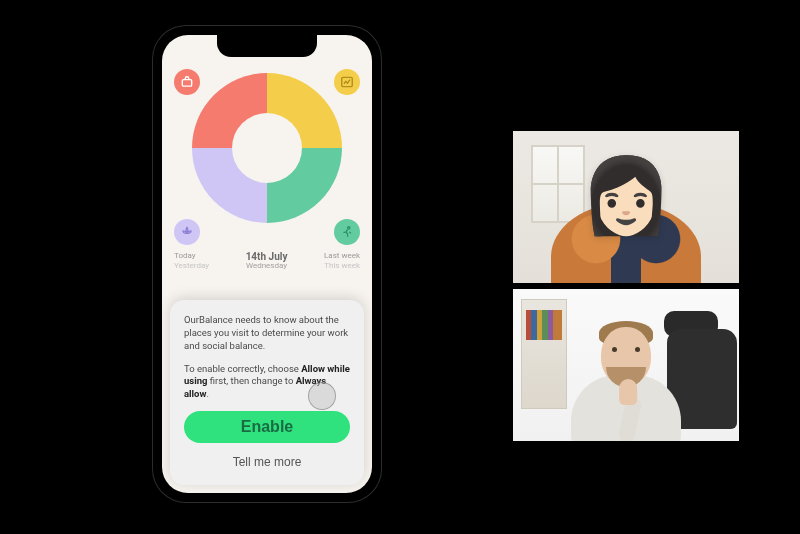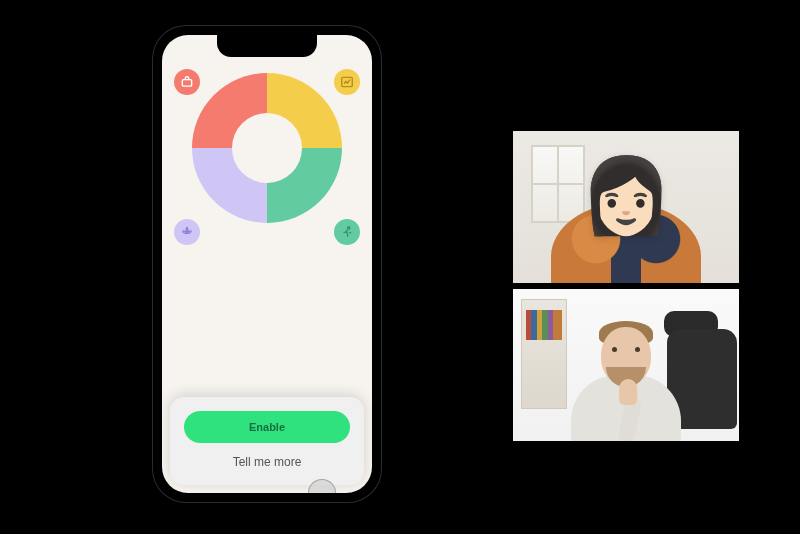--- a/index.html
+++ b/index.html
@@ -99,21 +99,21 @@
   .sheet p b { font-weight:700; color:#222; }
   .touch-dot {
     position:absolute; width:28px; height:28px;
     border:1px solid rgba(0,0,0,.25);
     background:rgba(200,200,200,.55);
     border-radius:50%;
     right:28px; top:82px;
   }
   .btn-enable {
     width:100%; height:32px; border:none; border-radius:16px;
-    background:#2fe27e; color:#1a6b42; font-weight:600; font-size:11px;
+    background:#2fe27e; color:#1a6b42; font-weight:600; font-size:16px;
     margin-bottom:6px; cursor:pointer;
   }
   .btn-more {
     width:100%; height:26px; border:none; background:transparent;
     color:#555; font-size:12px; cursor:pointer;
   }
 
   
   .tiles {
     position:absolute; right:58px; top:128px;
@@ -255,22 +255,40 @@
           </svg>
       </div>
       <div class="cat-icon ci-br" style="background:#63cba0">
         <svg viewBox="0 0 24 24" fill="none" stroke="#2e8f68" stroke-width="2.2">
             <circle cx="15" cy="5" r="2"></circle>
             <path d="M13 8l-3 4 3 3v5M10 12l-4 1M16 12l3 2"></path>
           </svg>
       </div>
     </div>
 
+    <div class="date-row">
+      <div class="date-left">
+        <span class="l1">Today</span>
+        <span class="l2">Yesterday</span>
+      </div>
+      <div class="date-center">
+        <div class="date-main">14th July</div>
+        <div class="date-sub">Wednesday</div>
+      </div>
+      <div class="date-right">
+        <span class="r1">Last week</span>
+        <span class="r2">This week</span>
+      </div>
+    </div>
 
     <div class="sheet">
+      <p>OurBalance needs to know about the places you visit to determine your work and social balance.</p>
+      <p>
+        <span>To enable correctly, choose </span><b>Allow while using</b><span> first, then change to </span><b>Always allow</b><span>.</span>
+      </p>
       <div class="touch-dot"></div>
       <button class="btn-enable">Enable</button>
       <button class="btn-more">Tell me more</button>
     </div>
   </div>
 </div>
 
 <div class="tiles">
   <div class="tile p1">
     <div class="window"></div>

